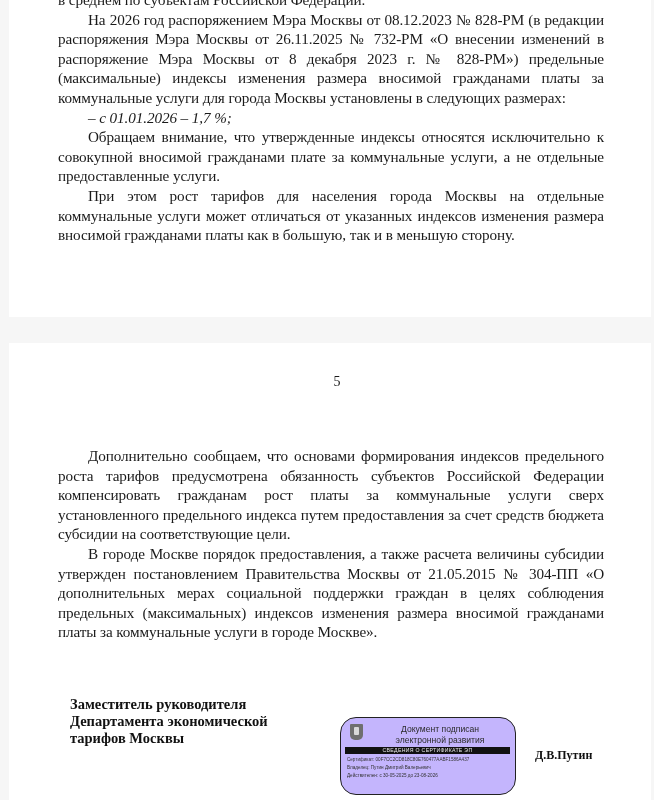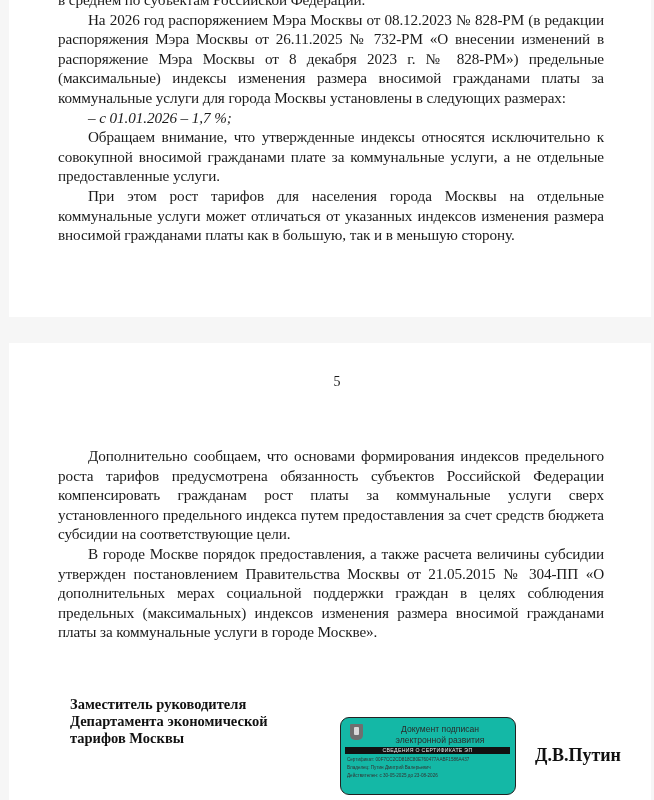--- a/index.html
+++ b/index.html
@@ -70,22 +70,22 @@
       color: #111;
     }
     .signer-block div { white-space: nowrap; }
     .stamp {
       position: absolute;
       left: 331px;
       top: 374px;
       width: 176px;
       height: 78px;
       border: 1.5px solid #222;
-      border-radius: 9px;
-      background: #14b8a6;
+      border-radius: 16px;
+      background: #c4b5fd;
       font-family: "Liberation Sans", "DejaVu Sans", sans-serif;
       color: #222;
       box-sizing: border-box;
       padding-left: 44px;
     }
     .stamp-emblem {
       position: absolute;
       left: 9px;
       top: 6px;
       width: 13px;
@@ -135,21 +135,21 @@
       color: #333;
     }
     .stamp-cert { top: 39px; }
     .stamp-owner { top: 47px; }
     .stamp-valid { top: 55px; }
     .signer-name {
       position: absolute;
       left: 526px;
       top: 404px;
       font-weight: bold;
-      font-size: 18px;
+      font-size: 12px;
       line-height: 17px;
       color: #111;
       white-space: nowrap;
     }
   </style>
 </head>
 <body>
 
 <div class="page page-1">
   <div class="text-block" style="top:-10px;">

